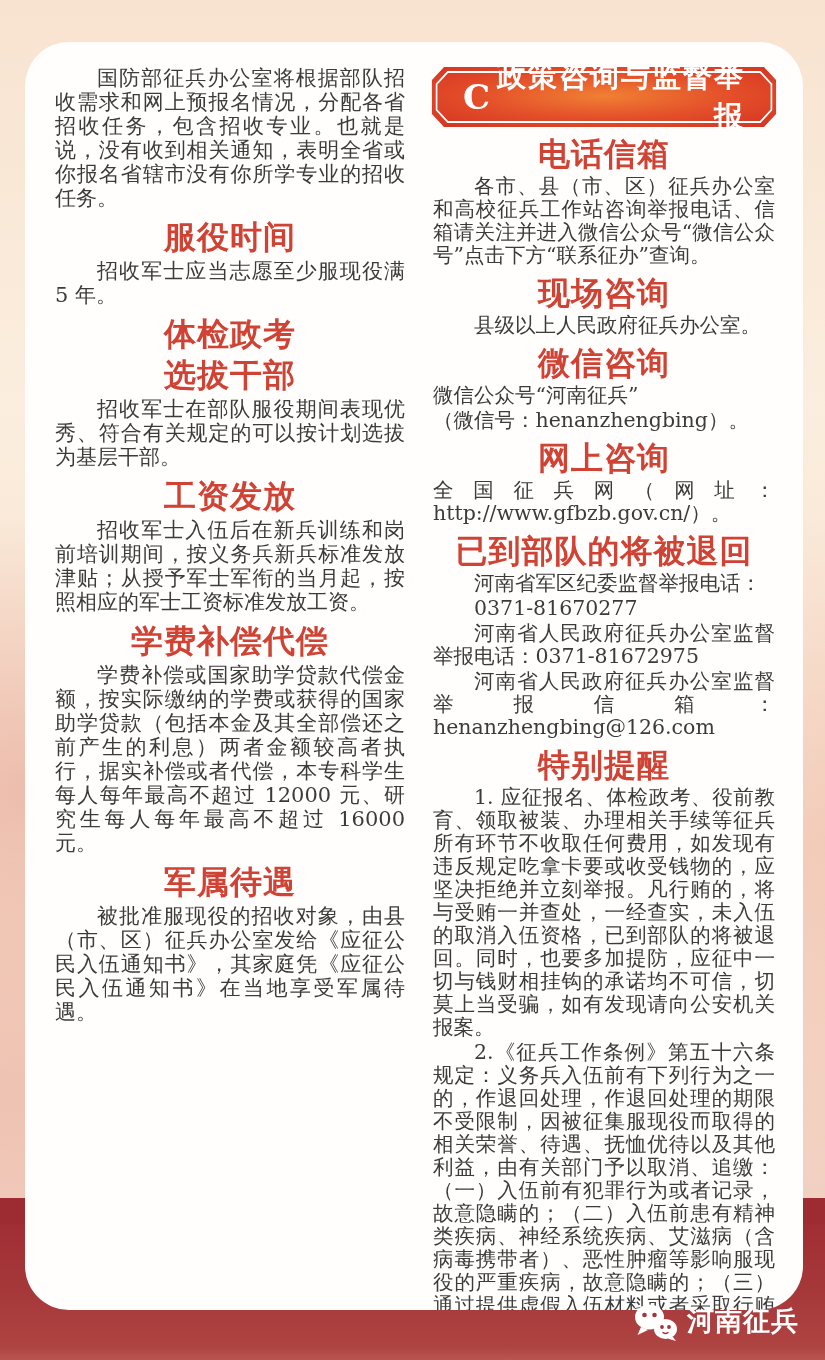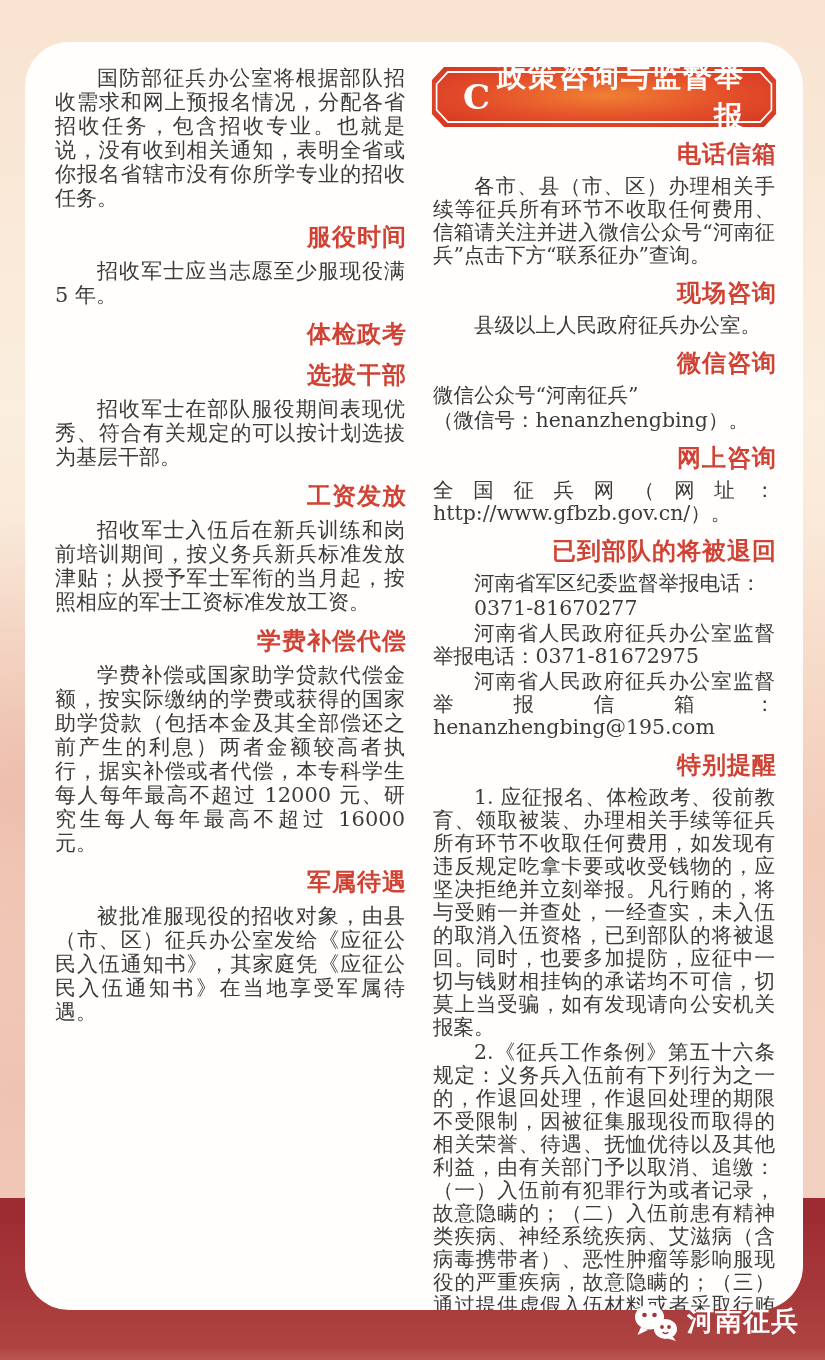--- a/index.html
+++ b/index.html
@@ -25,22 +25,22 @@
   }
   .col { min-width:0; }
   .col-left { width:354px; flex:none; }
   .col-right { flex:1; }
   p.body { margin:2px; font-size:21px; line-height:24px; color:#3b3b3b; text-align:justify; }
   .col-right p.body { font-size:20.5px; line-height:23px; }
   .ind { text-indent:2em; }
   .center { text-align:center; text-indent:0; }
   h2.sec {
     margin:13px 0 8px; font-family:"DejaVu Sans","Liberation Sans",sans-serif;
-    font-weight:bold; font-size:24px; line-height:28px; letter-spacing:1px;
-    color:#d04334; text-align:right;
+    font-weight:bold; font-size:32px; line-height:28px; letter-spacing:1px;
+    color:#d04334; text-align:center;
   }
   .col-right h2.sec { margin:12px 0 7px; }
   
   .badge { position:relative; height:62px; margin:2px 0 10px; }
   .badge svg.badge-bg { position:absolute; inset:0; width:100%; height:100%; }
   .badge-content { position:relative; display:flex; align-items:center; height:100%;
     padding:0 32px; color:#fff; }
   .badge-letter { font-size:34px; font-weight:bold; font-family:"DejaVu Serif","Liberation Serif",serif; }
   .badge-title { flex:1; text-align:right; font-size:29px; letter-spacing:2px; font-weight:bold;
     font-family:"DejaVu Sans","Liberation Sans",sans-serif; }
@@ -108,21 +108,21 @@
           <polygon points="18,6 354,6 366,18 366,44 354,56 18,56 6,44 6,18" fill="none" stroke="#ffffff" stroke-width="1.8"></polygon>
         </svg>
         <div class="badge-content">
           <span class="badge-letter">C</span>
           <span class="badge-title">政策咨询与监督举报</span>
         </div>
       </div>
 
       <section>
         <h2 class="sec">电话信箱</h2>
-        <p class="body ind">各市、县（市、区）办理相关手续等征兵所有环节不收取任何费用、信箱请关注并进入微信公众号“河南征兵”点击下方“联系征办”查询。</p>
+        <p class="body ind">各市、县（市、区）征兵办公室和高校征兵工作站咨询举报电话、信箱请关注并进入微信公众号“微信公众号”点击下方“联系征办”查询。</p>
       </section>
 
       <section>
         <h2 class="sec">现场咨询</h2>
         <p class="body ind">县级以上人民政府征兵办公室。</p>
       </section>
 
       <section>
         <h2 class="sec">微信咨询</h2>
         <p class="body center">微信公众号“河南征兵”</p>
@@ -132,21 +132,21 @@
       <section>
         <h2 class="sec">网上咨询</h2>
         <p class="body">全国征兵网（网址：http://www.gfbzb.gov.cn/）。</p>
       </section>
 
       <section>
         <h2 class="sec">已到部队的将被退回</h2>
         <p class="body ind">河南省军区纪委监督举报电话：</p>
         <p class="body ind">0371-81670277</p>
         <p class="body ind">河南省人民政府征兵办公室监督举报电话：0371-81672975</p>
-        <p class="body ind">河南省人民政府征兵办公室监督举报信箱：henanzhengbing@195.com</p>
+        <p class="body ind">河南省人民政府征兵办公室监督举报信箱：henanzhengbing@126.com</p>
       </section>
 
       <section>
         <h2 class="sec">特别提醒</h2>
         <p class="body ind">1. 应征报名、体检政考、役前教育、领取被装、办理相关手续等征兵所有环节不收取任何费用，如发现有违反规定吃拿卡要或收受钱物的，应坚决拒绝并立刻举报。凡行贿的，将与受贿一并查处，一经查实，未入伍的取消入伍资格，已到部队的将被退回。同时，也要多加提防，应征中一切与钱财相挂钩的承诺均不可信，切莫上当受骗，如有发现请向公安机关报案。</p>
         <p class="body ind">2.《征兵工作条例》第五十六条规定：义务兵入伍前有下列行为之一的，作退回处理，作退回处理的期限不受限制，因被征集服现役而取得的相关荣誉、待遇、抚恤优待以及其他利益，由有关部门予以取消、追缴：（一）入伍前有犯罪行为或者记录，故意隐瞒的；（二）入伍前患有精神类疾病、神经系统疾病、艾滋病（含病毒携带者）、恶性肿瘤等影响服现役的严重疾病，故意隐瞒的；（三）通过提供虚假入伍材料或者采取行贿等非法手段取得入伍资格的。</p>
       </section>
 
     </div>
   </div>

